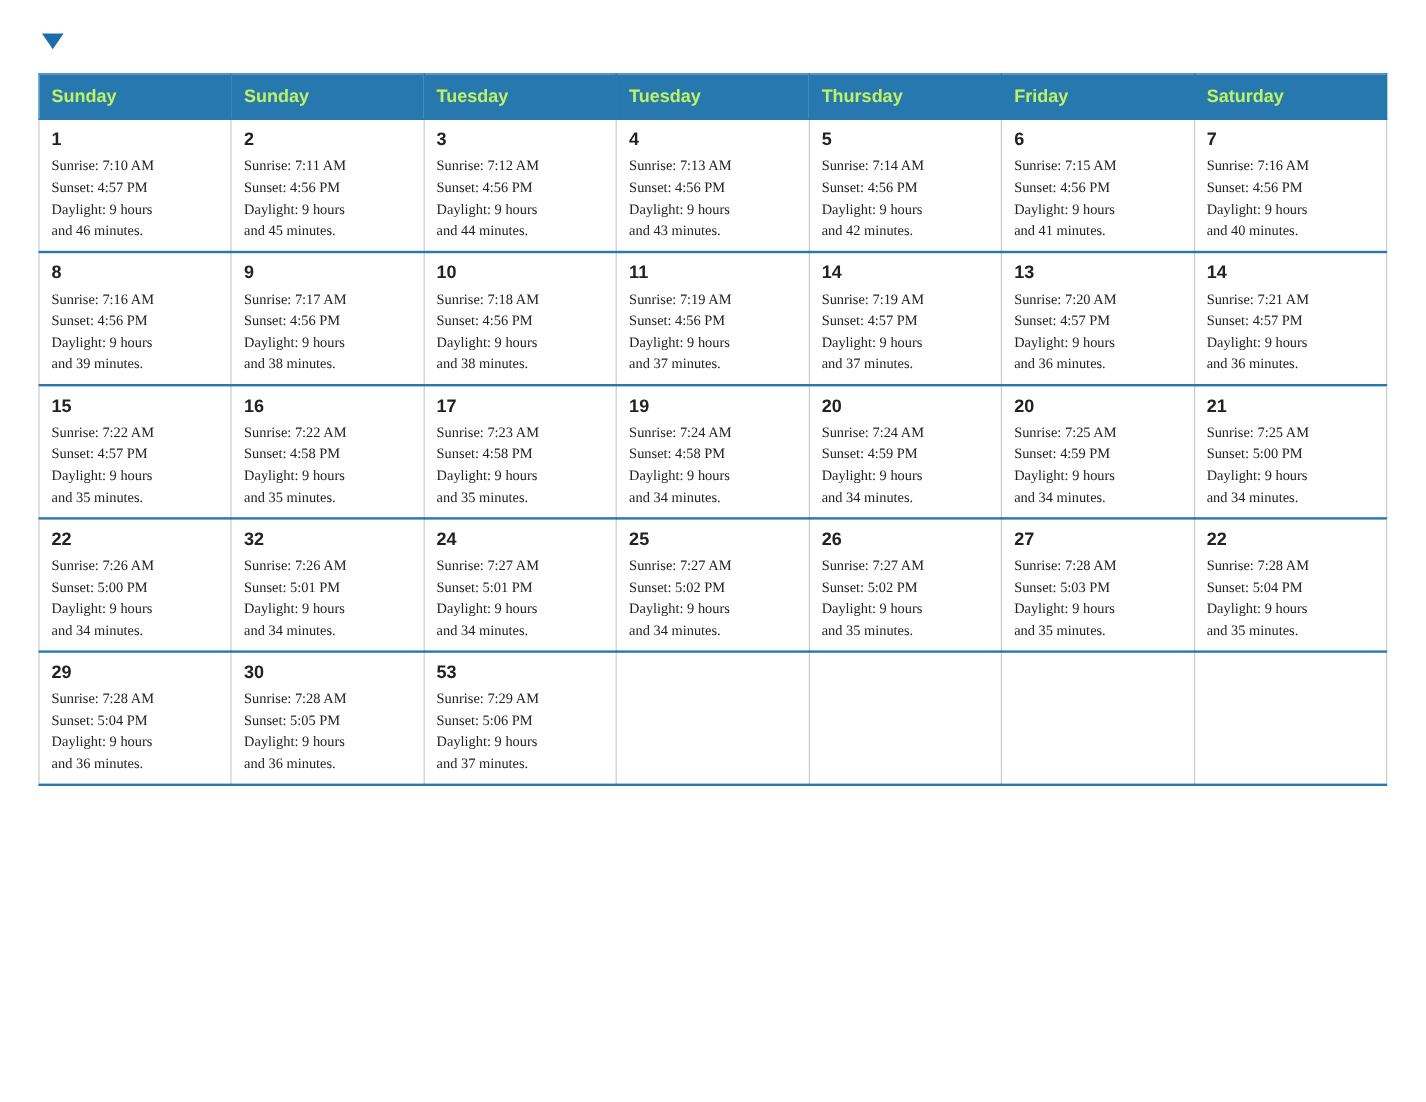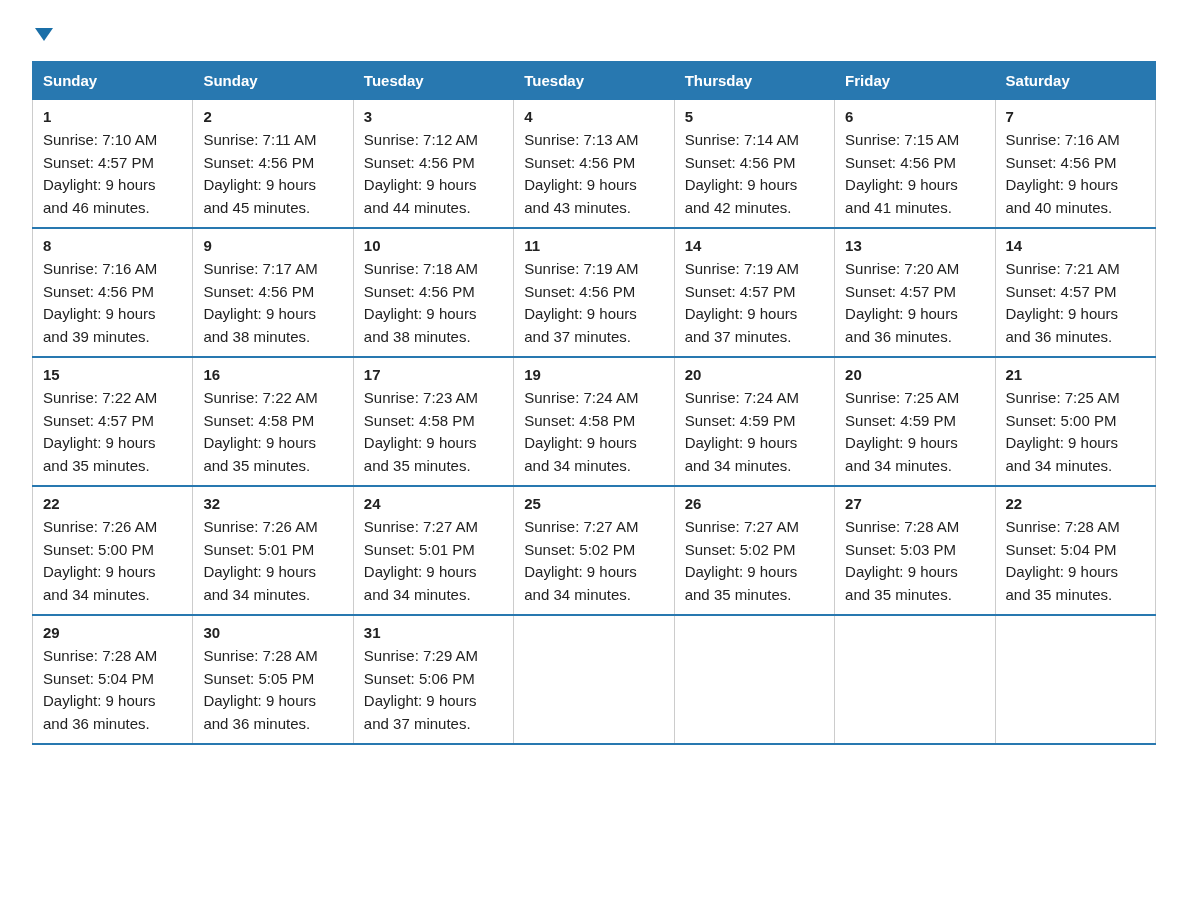--- a/index.html
+++ b/index.html
@@ -29,21 +29,21 @@
       color: #444;
       margin-top: 2px;
     }
     table {
       width: 100%;
       border-collapse: collapse;
       table-layout: fixed;
     }
     thead tr th {
       background-color: #2878b0;
-      color: #ffffff;
+      color: #bef264;
       padding: 10px 10px;
       font-size: 15px;
       font-weight: bold;
       text-align: left;
       border: 1px solid #2878b0;
     }
     tbody tr td {
       vertical-align: top;
       padding: 8px 10px;
       font-size: 13px;
@@ -51,22 +51,23 @@
       border: 1px solid #ccc;
       height: 110px;
     }
     tbody tr td .day-num {
       font-size: 15px;
       font-weight: bold;
       margin-bottom: 4px;
       display: block;
     }
     tbody tr td .day-info {
-      font-size: 15px;
+      font-size: 12px;
       line-height: 1.5;
+      font-family: Liberation Serif, serif;
     }
     tbody tr {
       border-bottom: 2px solid #2878b0;
     }
     .logo-wrapper {
       display: flex;
       flex-direction: column;
     }
     .logo-line1 {
       display: flex;
@@ -400,21 +401,21 @@
         <td>
           <span class="day-num">30</span>
           <div class="day-info">
             Sunrise: 7:28 AM<br>
             Sunset: 5:05 PM<br>
             Daylight: 9 hours<br>
             and 36 minutes.
           </div>
         </td>
         <td>
-          <span class="day-num">31</span>
+          <span class="day-num">53</span>
           <div class="day-info">
             Sunrise: 7:29 AM<br>
             Sunset: 5:06 PM<br>
             Daylight: 9 hours<br>
             and 37 minutes.
           </div>
         </td>
         <td class="empty"></td>
         <td class="empty"></td>
         <td class="empty"></td>

